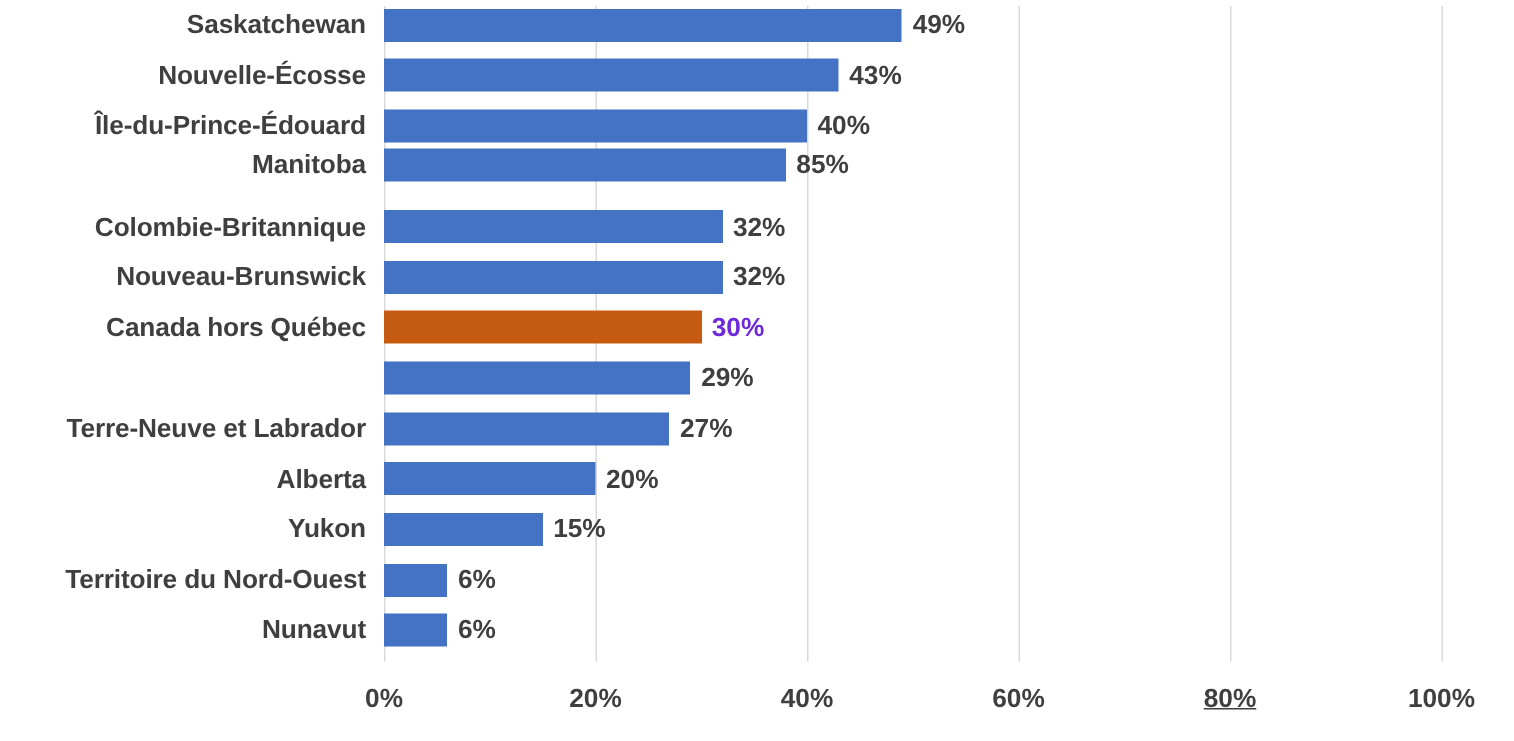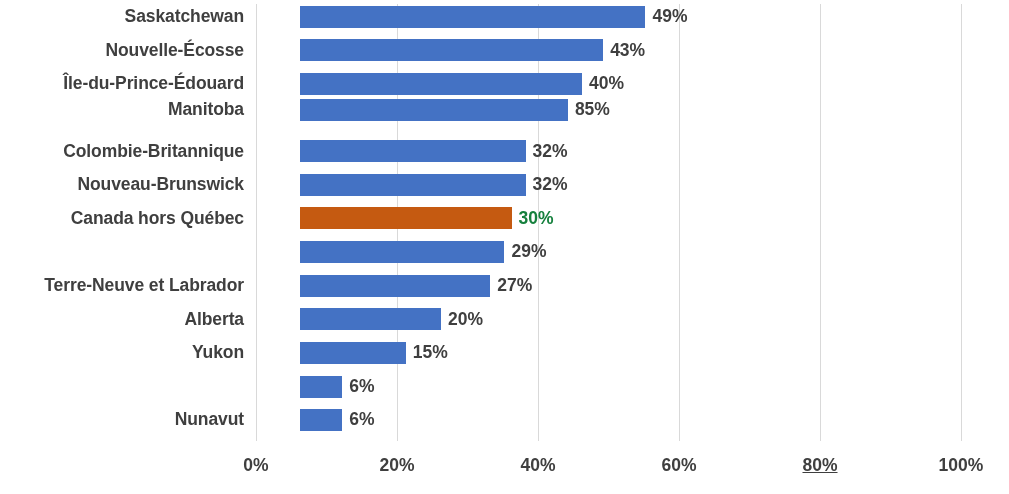--- a/index.html
+++ b/index.html
@@ -67,39 +67,38 @@
     line-height: 1;
   }
   .bar-wrap {
     position: absolute;
     left: 256px;
     top: 50%;
     transform: translateY(-50%);
     height: 22px;
     display: flex;
     align-items: center;
-    margin-left: 44px;
   }
   .bar {
     height: 22px;
     background: #4472c4;
   }
   .bar.highlight {
     background: #c55a11;
   }
   .val-label {
     margin-left: 7px;
     font-size: 17.5px;
     font-weight: bold;
     color: #3f3f3f;
     white-space: nowrap;
     line-height: 1;
   }
   .val-label.highlight {
-    color: #15803d;
+    color: #6d28d9;
   }
 
   
   #x-axis {
     position: absolute;
     left: 0;
     top: 441px;
     width: 1009px;
     height: 53px;
   }
@@ -199,20 +198,21 @@
         </div>
       </div>
       <div class="row" style="top: 336.154px;">
         <div class="cat-label">Yukon</div>
         <div class="bar-wrap">
           <div class="bar" style="width: 105.75px;"></div>
           <div class="val-label">15%</div>
         </div>
       </div>
       <div class="row" style="top: 369.769px;">
+        <div class="cat-label">Territoire du Nord-Ouest</div>
         <div class="bar-wrap">
           <div class="bar" style="width: 42.3px;"></div>
           <div class="val-label">6%</div>
         </div>
       </div>
       <div class="row" style="top: 403.385px;">
         <div class="cat-label">Nunavut</div>
         <div class="bar-wrap">
           <div class="bar" style="width: 42.3px;"></div>
           <div class="val-label">6%</div>

